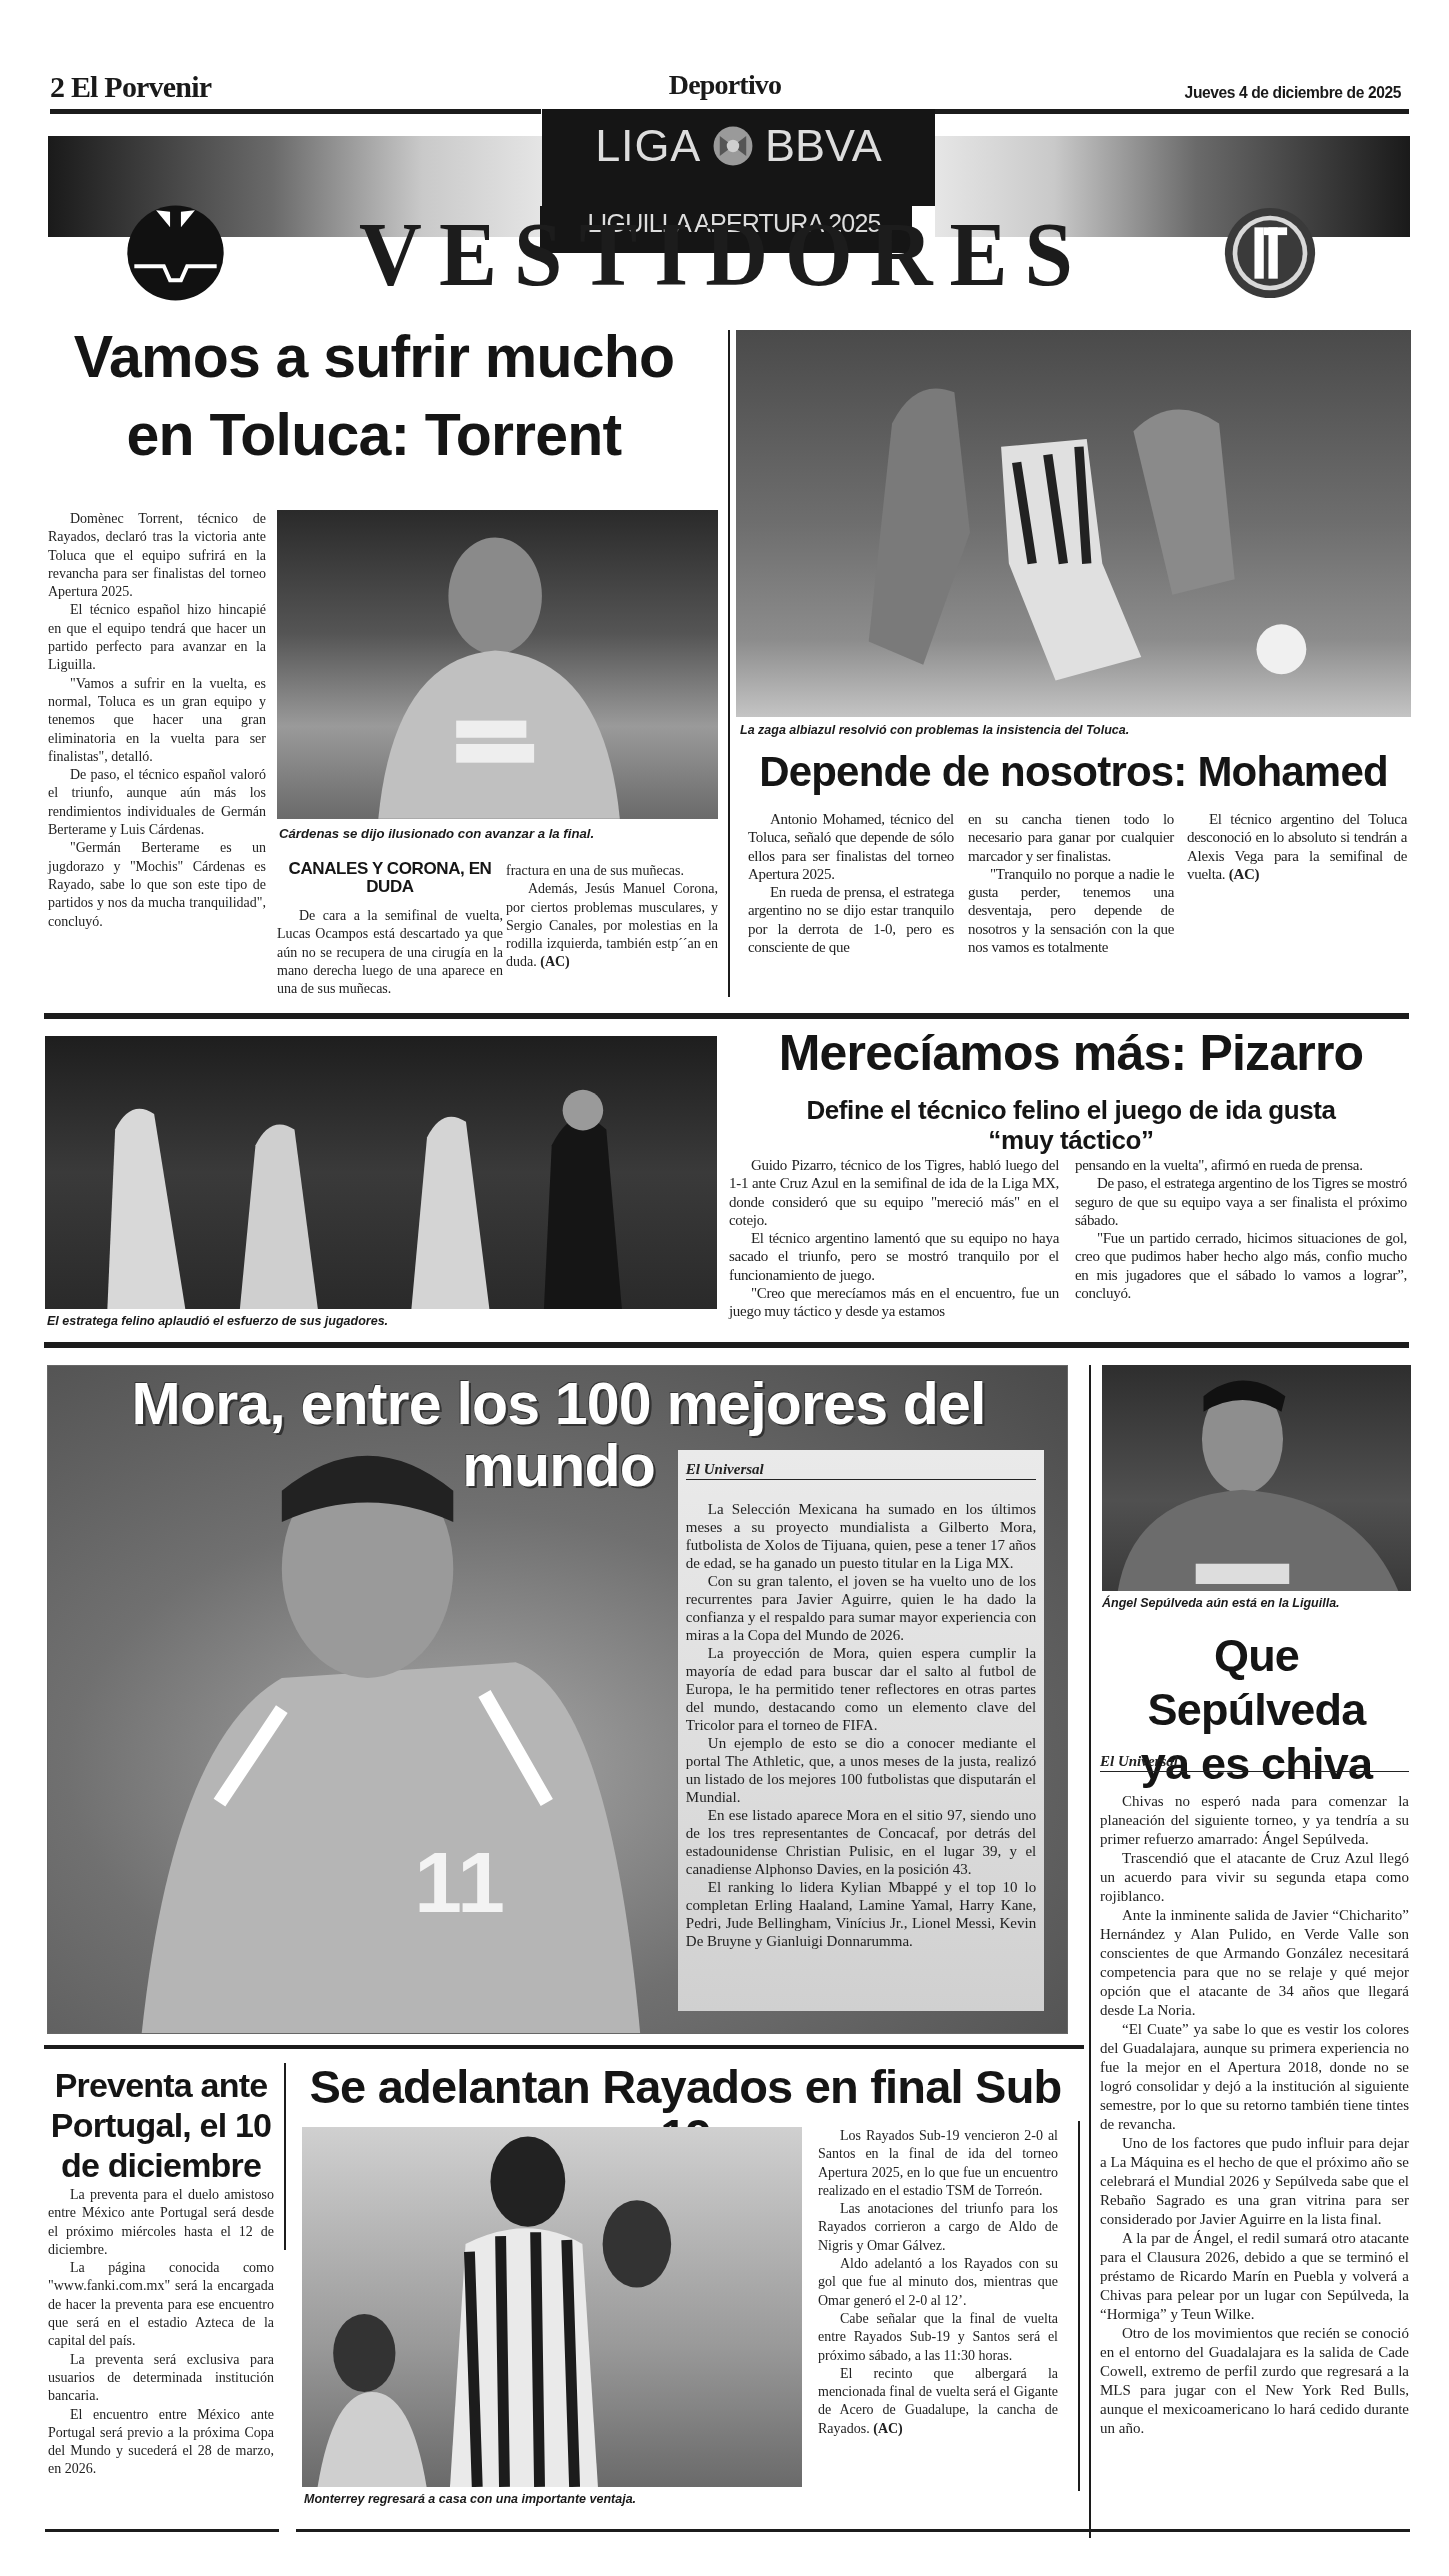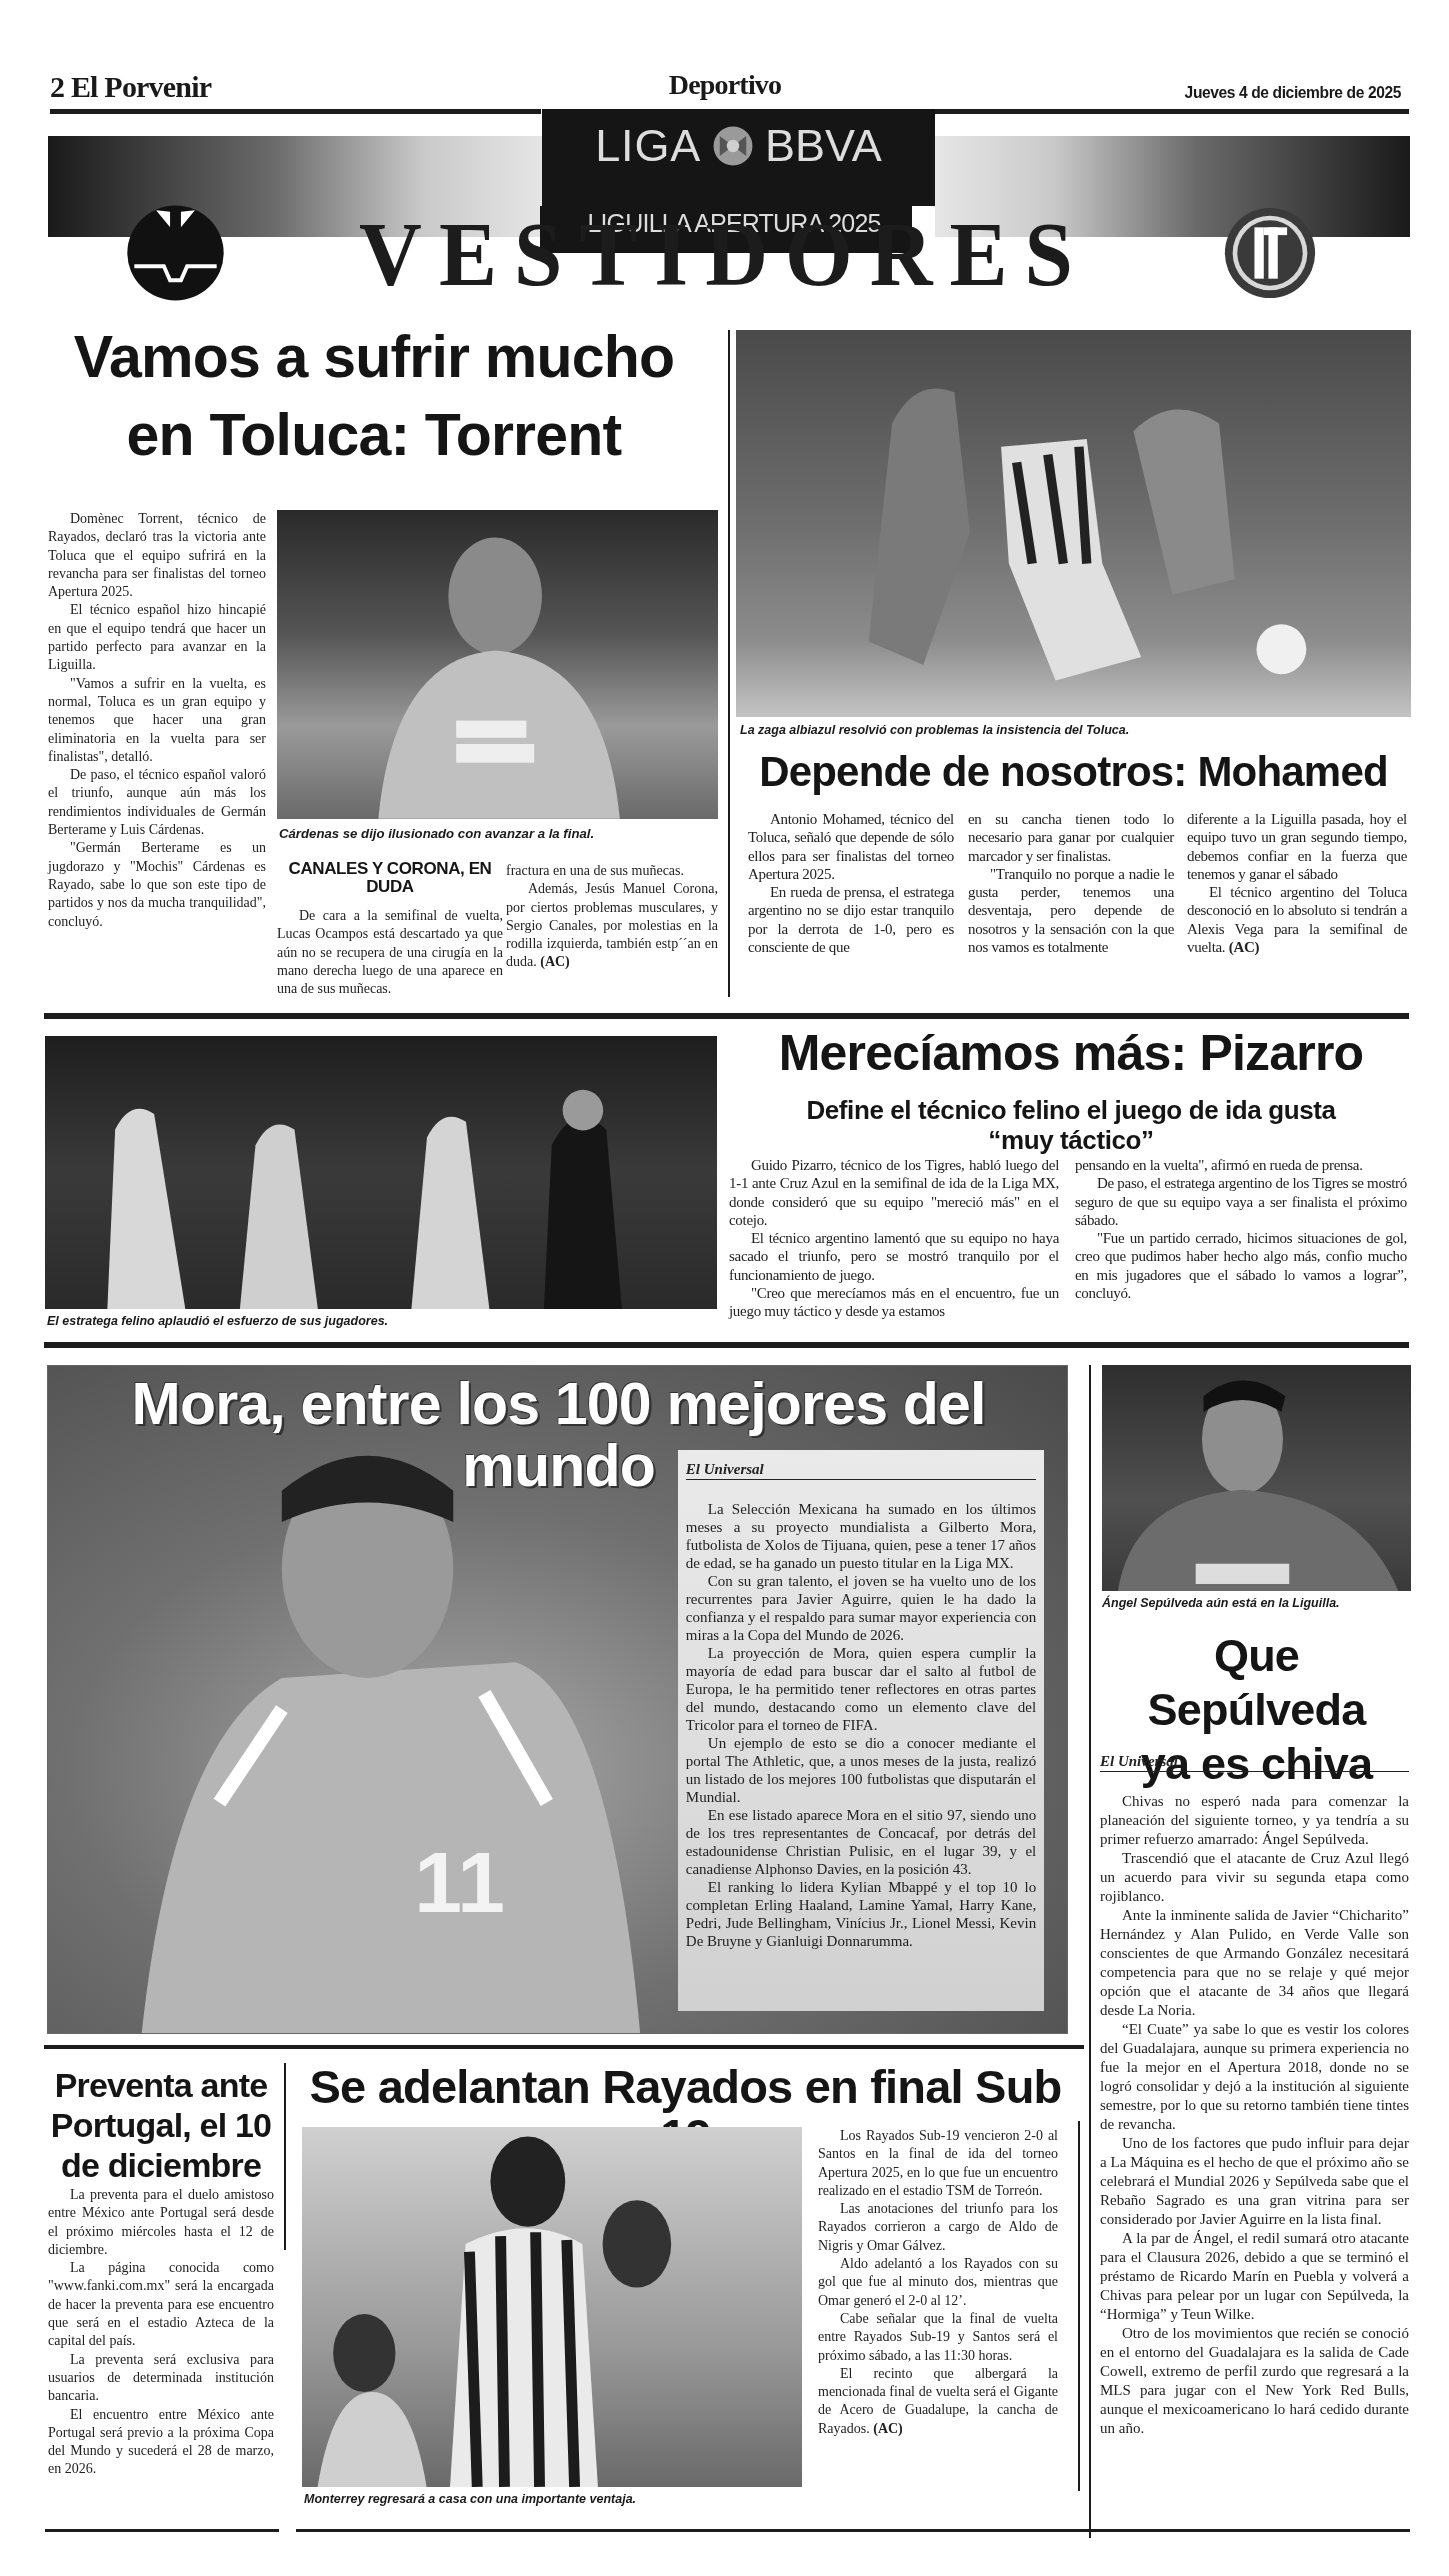--- a/index.html
+++ b/index.html
@@ -139,21 +139,20 @@
 
 <div class="abs body-text narrow" style="left:748px;top:810px;width:206px;">
   <p>Antonio Mohamed, técnico del Toluca, señaló que depende de sólo ellos para ser finalistas del torneo Apertura 2025.</p>
   <p>En rueda de prensa, el estratega argentino no se dijo estar tranquilo por la derrota de 1-0, pero es consciente de que</p>
 </div>
 <div class="abs body-text narrow" style="left:968px;top:810px;width:206px;">
   <p style="text-indent:0;">en su cancha tienen todo lo necesario para ganar por cualquier marcador y ser finalistas.</p>
   <p>"Tranquilo no porque a nadie le gusta perder, tenemos una desventaja, pero depende de nosotros y la sensación con la que nos vamos es totalmente</p>
 </div>
 <div class="abs body-text narrow" style="left:1187px;top:810px;width:220px;">
-  <p style="text-indent:0;">diferente a la Liguilla pasada, hoy el equipo tuvo un gran segundo tiempo, debemos confiar en la fuerza que tenemos y ganar el sábado</p>
   <p><span>El técnico argentino del Toluca desconoció en lo absoluto si tendrán a Alexis Vega para la semifinal de vuelta.</span> <b>(AC)</b></p>
 </div>
 
 <div class="abs rule" style="left:44px;top:1013px;width:1365px;height:5.5px;"></div>
 
 <div class="abs photo" style="left:45px;top:1036px;width:672px;height:273px;background:linear-gradient(180deg,#1e1e1e 0%,#3a3a3a 50%,#2a2a2a 100%);">
   <svg width="672" height="273" viewBox="0 0 862 350">
     <path d="M80 350 L90 120 Q110 80 140 100 L180 350 Z" fill="#d8d8d8"></path>
     <path d="M250 350 L270 140 Q290 100 320 120 L350 350 Z" fill="#cfcfcf"></path>
     <path d="M470 350 L490 130 Q510 90 540 110 L570 350 Z" fill="#d4d4d4"></path>

